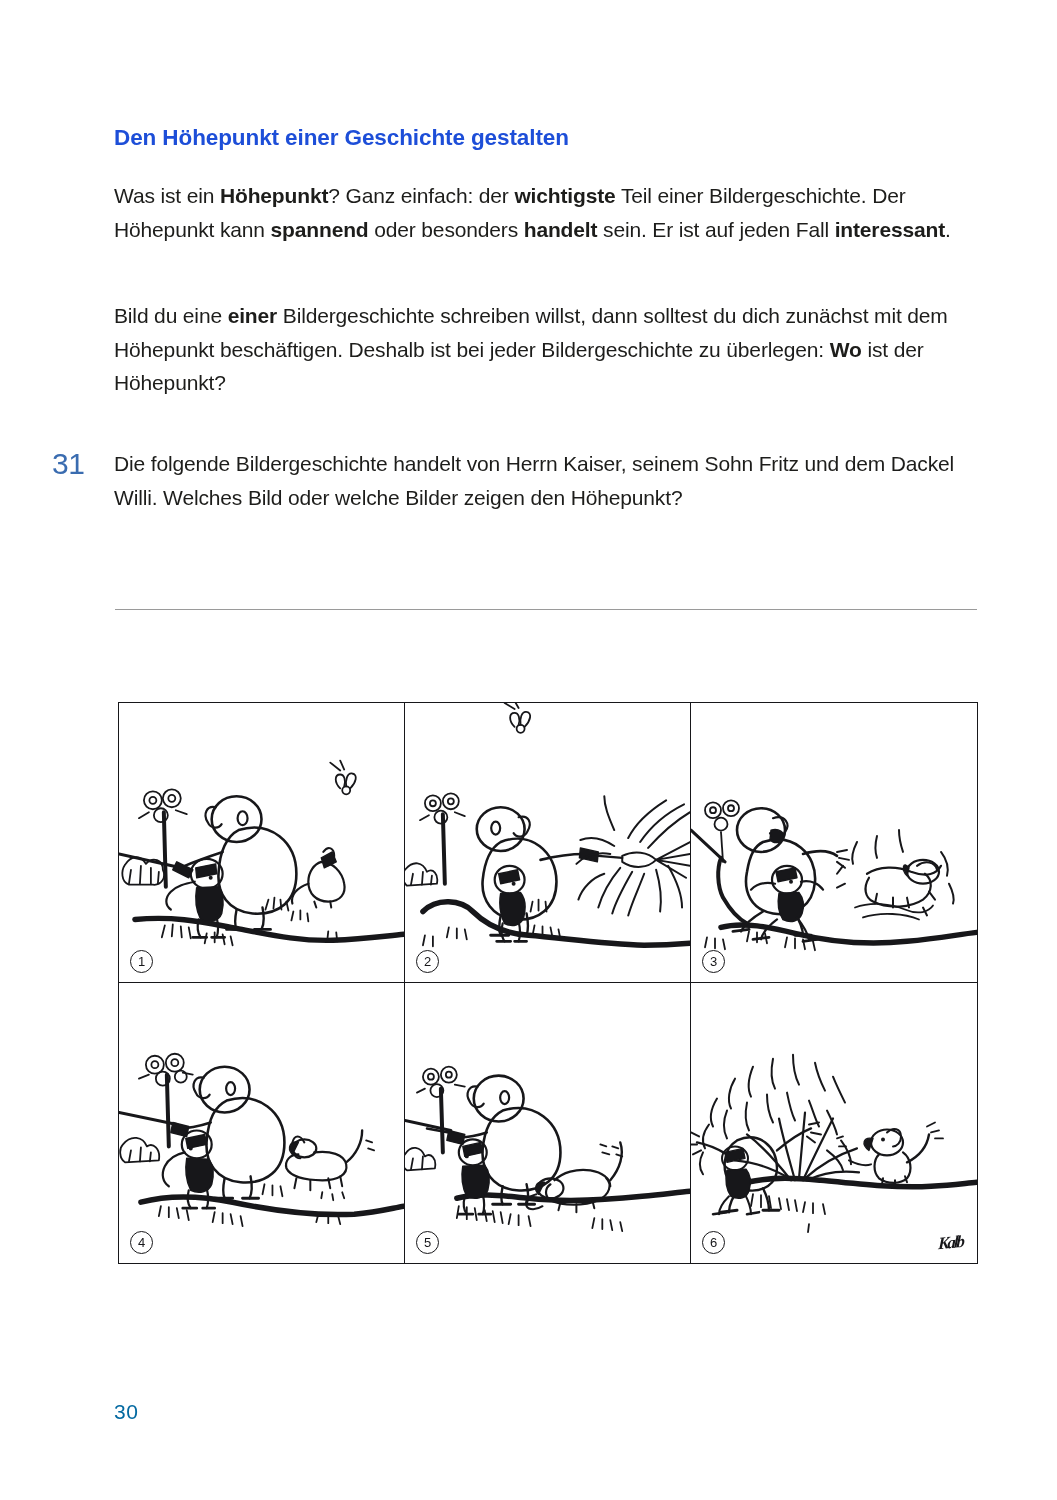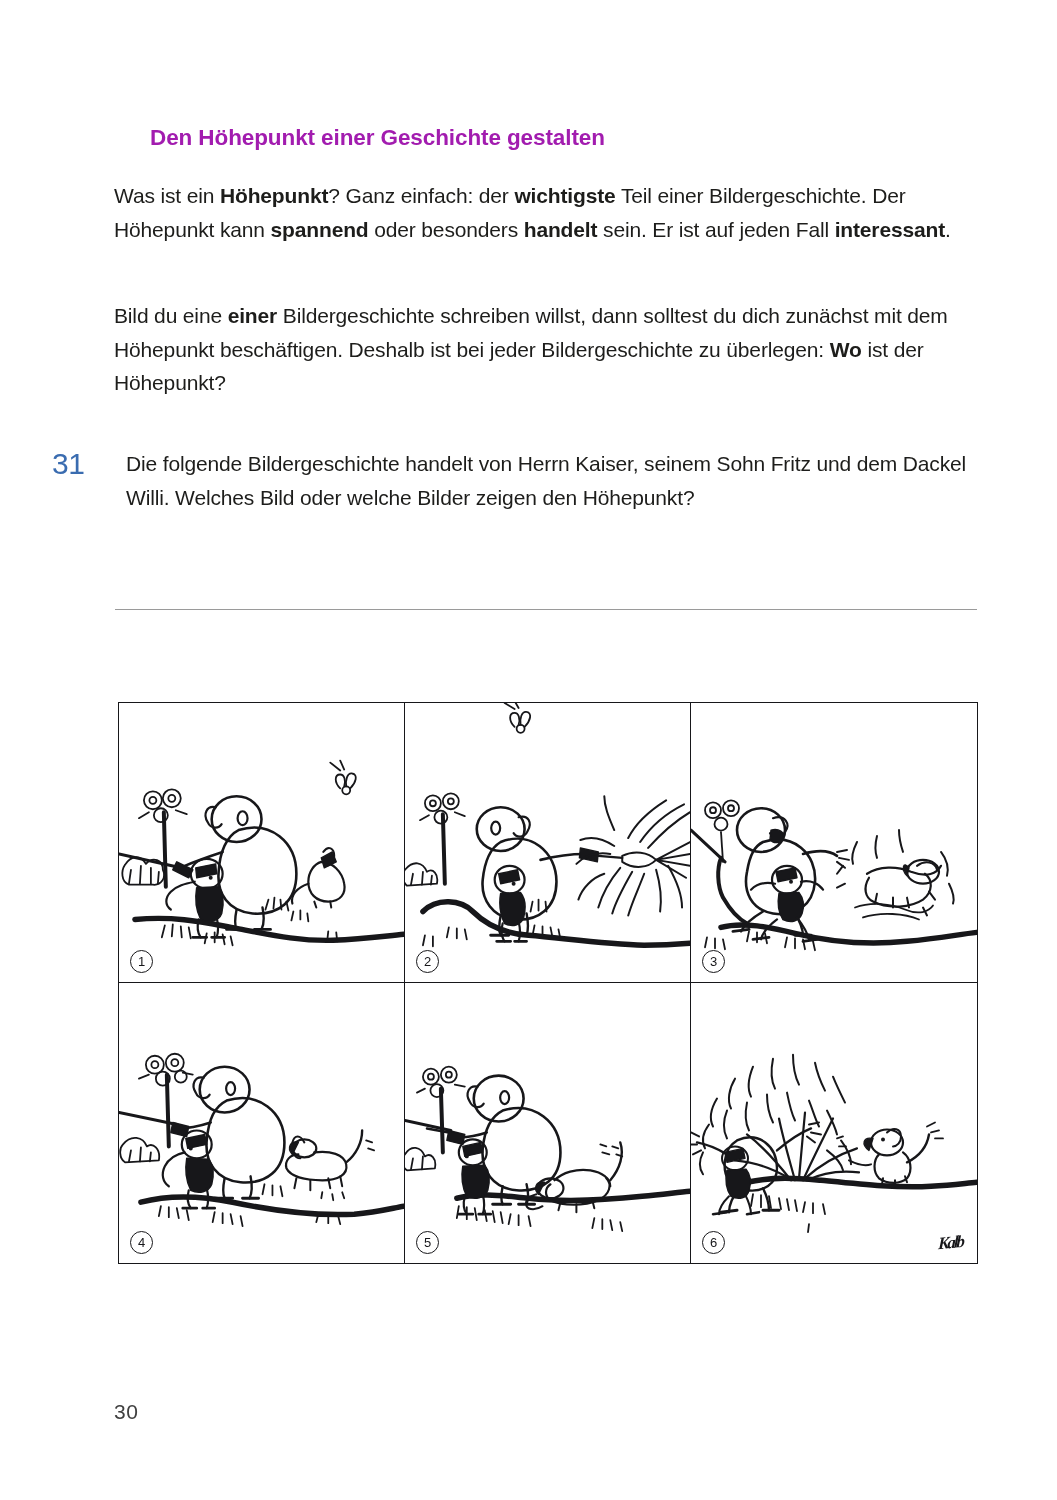--- a/index.html
+++ b/index.html
@@ -11,29 +11,28 @@
     position: relative;
     width: 1057px;
     height: 1500px;
     background: #ffffff;
     font-family: "Liberation Sans", sans-serif;
     overflow: hidden;
   }
 
   
   .section-heading {
-    color: #a21caf;
+    color: #1d4ed8;
     font-weight: bold;
     font-size: 22.5px;
     letter-spacing: -0.1px;
     position: absolute;
     left: 114px;
     top: 106px;
     white-space: nowrap;
-    margin-left: 36px;
   }
 
   
   .para {
     position: absolute;
     left: 114px;
     color: #1d1d1b;
     font-size: 21px;
     line-height: 33.5px;
     letter-spacing: -0.15px;
@@ -55,21 +54,21 @@
     left: 0;
     top: 2px;
     color: #3a6cb0;
     font-weight: normal;
     font-size: 30px;
     letter-spacing: -0.5px;
     line-height: 1;
   }
   .exercise-text {
     position: absolute;
-    left: 74px;
+    left: 62px;
     top: 0;
     width: 860px;
     color: #1d1d1b;
     font-size: 21px;
     line-height: 33.5px;
     letter-spacing: -0.15px;
   }
 
   
   .divider {
@@ -143,21 +142,21 @@
     color: #17171a;
     transform: rotate(-6deg) skewX(-8deg);
     letter-spacing: -2px;
   }
 
   
   .page-number {
     position: absolute;
     left: 114px;
     top: 1400px;
-    color: #404040;
+    color: #0369a1;
     font-size: 21px;
     letter-spacing: 0.5px;
   }
 </style>
 </head>
 <body>
 
 <div class="page">
 
   <h2 class="section-heading">Den Höhepunkt einer Geschichte gestalten</h2>

